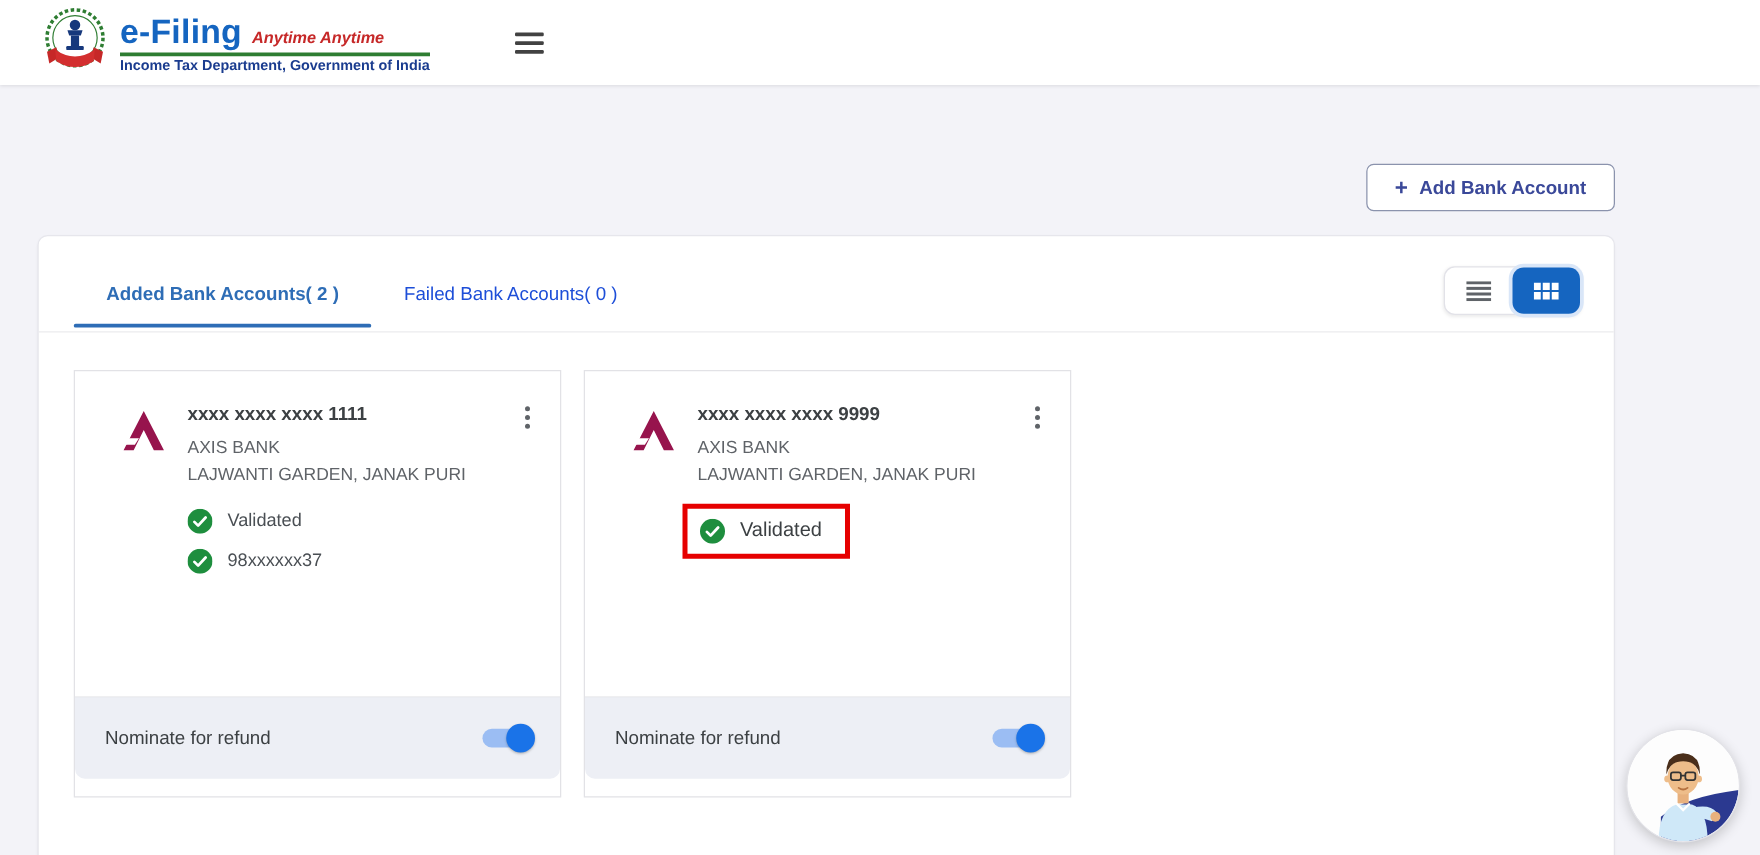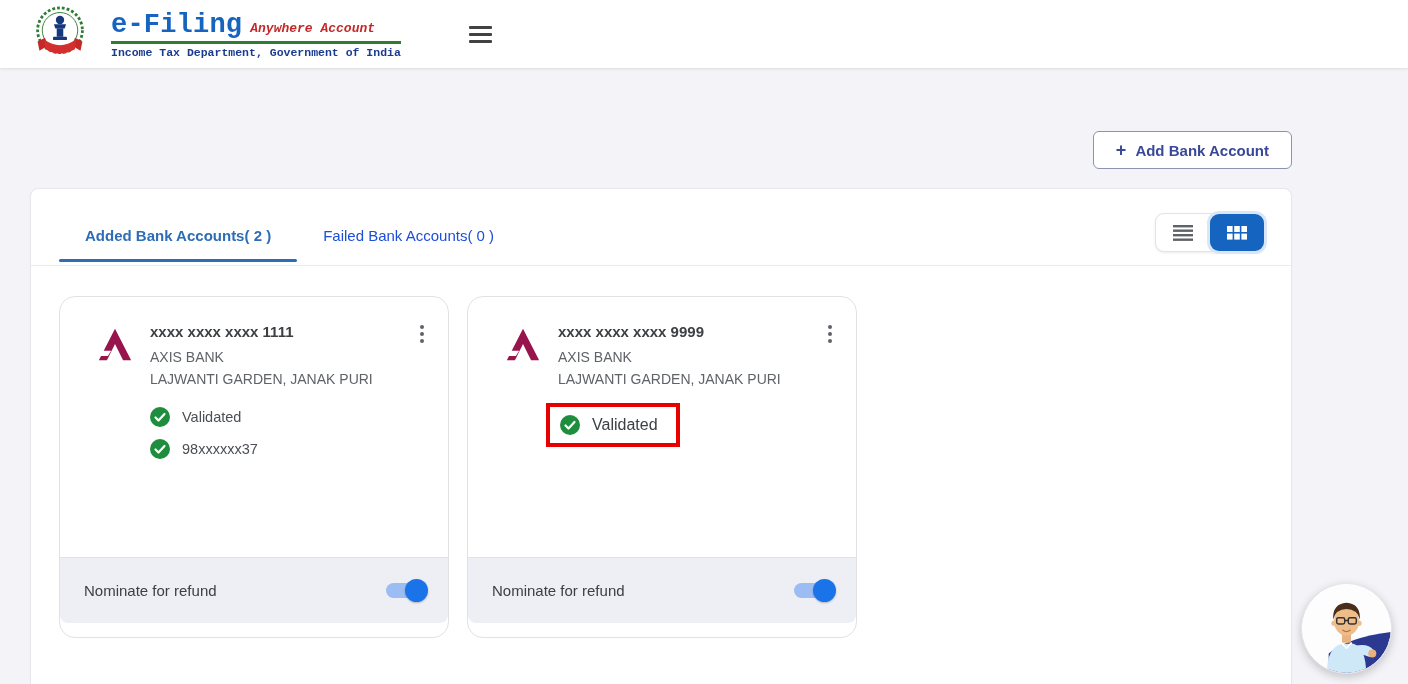--- a/index.html
+++ b/index.html
@@ -2,21 +2,21 @@
 <html><head>
 <meta charset="utf-8">
 <style>
   html,body{margin:0;padding:0;}
   .screen{width:1408px;height:684px;position:relative;background:#f3f3f8;overflow:hidden;
           font-family:"Liberation Sans",sans-serif;color:#3c4043;}
 
   
   .app-header{height:68px;background:#fff;box-shadow:0 1px 3px rgba(0,0,0,.10);
               display:flex;align-items:center;padding:0 114px 0 32px;position:relative;z-index:5;}
-  .brand{display:flex;align-items:center;gap:23px;cursor:pointer;font-family:Liberation Mono, monospace;}
+  .brand{display:flex;align-items:center;gap:8px;cursor:pointer;}
   .brand-text{display:flex;flex-direction:column;}
   .brand-line1{display:flex;align-items:baseline;gap:8px;}
   .efiling{color:#1565c0;font-size:27px;font-weight:700;letter-spacing:.2px;}
   .tagline{color:#c62828;font-size:13px;font-style:italic;font-weight:700;}
   .green-rule{height:3px;background:#2e7d32;margin:1px 0 2px;}
   .brand-sub{color:#1a3c8f;font-size:11.5px;font-weight:700;}
   .hamburger{margin-left:62px;background:none;border:none;cursor:pointer;display:flex;
              flex-direction:column;gap:4px;padding:6px;}
   .hamburger span{display:block;width:23px;height:3px;background:#424242;border-radius:1px;}
   .header-right{margin-left:auto;display:flex;align-items:center;gap:18px;}
@@ -44,21 +44,21 @@
   .tab.active::after{content:"";position:absolute;left:0;right:0;bottom:-1px;height:3px;
                      background:#2e6db6;border-radius:2px;}
   .view-toggle{position:absolute;right:26px;top:24px;display:flex;background:#fff;border:1px solid #e2e2e8;
                border-radius:9px;box-shadow:0 1px 3px rgba(0,0,0,.08);}
   .vt-btn{width:54px;height:37px;display:flex;align-items:center;justify-content:center;border:none;
           background:transparent;cursor:pointer;border-radius:9px;}
   .vt-btn.selected{background:#1565c0;box-shadow:0 0 0 3px #d9e6f8;}
 
   
   .cards{display:flex;gap:18px;padding:30px 28px;}
-  .card{width:390px;height:342px;background:#fff;border:1px solid #e2e2e6;border-radius:16px;
+  .card{width:390px;height:342px;background:#fff;border:1px solid #e2e2e6;border-radius:0;
         position:relative;box-sizing:border-box;}
   .card-head{display:flex;align-items:flex-start;padding:26px 16px 0 36px;gap:16px;}
   .bank-logo{width:38px;height:38px;flex:0 0 auto;margin-top:2px;}
   .acct-info{flex:1;}
   .acct-num{font-size:15px;font-weight:700;color:#3c4043;}
   .bank-name{font-size:14px;color:#5f6368;margin-top:9px;}
   .bank-branch{font-size:14px;color:#5f6368;margin-top:6px;}
   .dots-btn{background:none;border:none;cursor:pointer;display:flex;flex-direction:column;gap:3px;
             padding:6px 8px;margin-top:-4px;}
   .dots-btn i{width:4px;height:4px;border-radius:50%;background:#5f6368;}
@@ -95,21 +95,21 @@
         <path d="M23.5 21.5 h13 l-1.5 4.5 h-10 Z" fill="#16387c"></path>
         <rect x="26.5" y="26" width="7" height="9" fill="#16387c"></rect>
         <rect x="22.5" y="35" width="15" height="3.5" rx="1" fill="#16387c"></rect>
         <path d="M6 40 L14 36 L16 45 L8 50 Z" fill="#c62828"></path>
         <path d="M54 40 L46 36 L44 45 L52 50 Z" fill="#c62828"></path>
         <path d="M13 38 Q30 50 47 38 L46 48 Q30 58 14 48 Z" fill="#d32f2f"></path>
       </svg>
       <div class="brand-text">
         <div class="brand-line1">
           <span class="efiling">e-Filing</span>
-          <span class="tagline">Anywhere Account</span>
+          <span class="tagline">Anytime Anytime</span>
         </div>
         <div class="green-rule"></div>
         <div class="brand-sub">Income Tax Department, Government of India</div>
       </div>
     </div>
 
     <button class="hamburger" aria-label="menu">
       <span></span>
         <span></span>
         <span></span>

